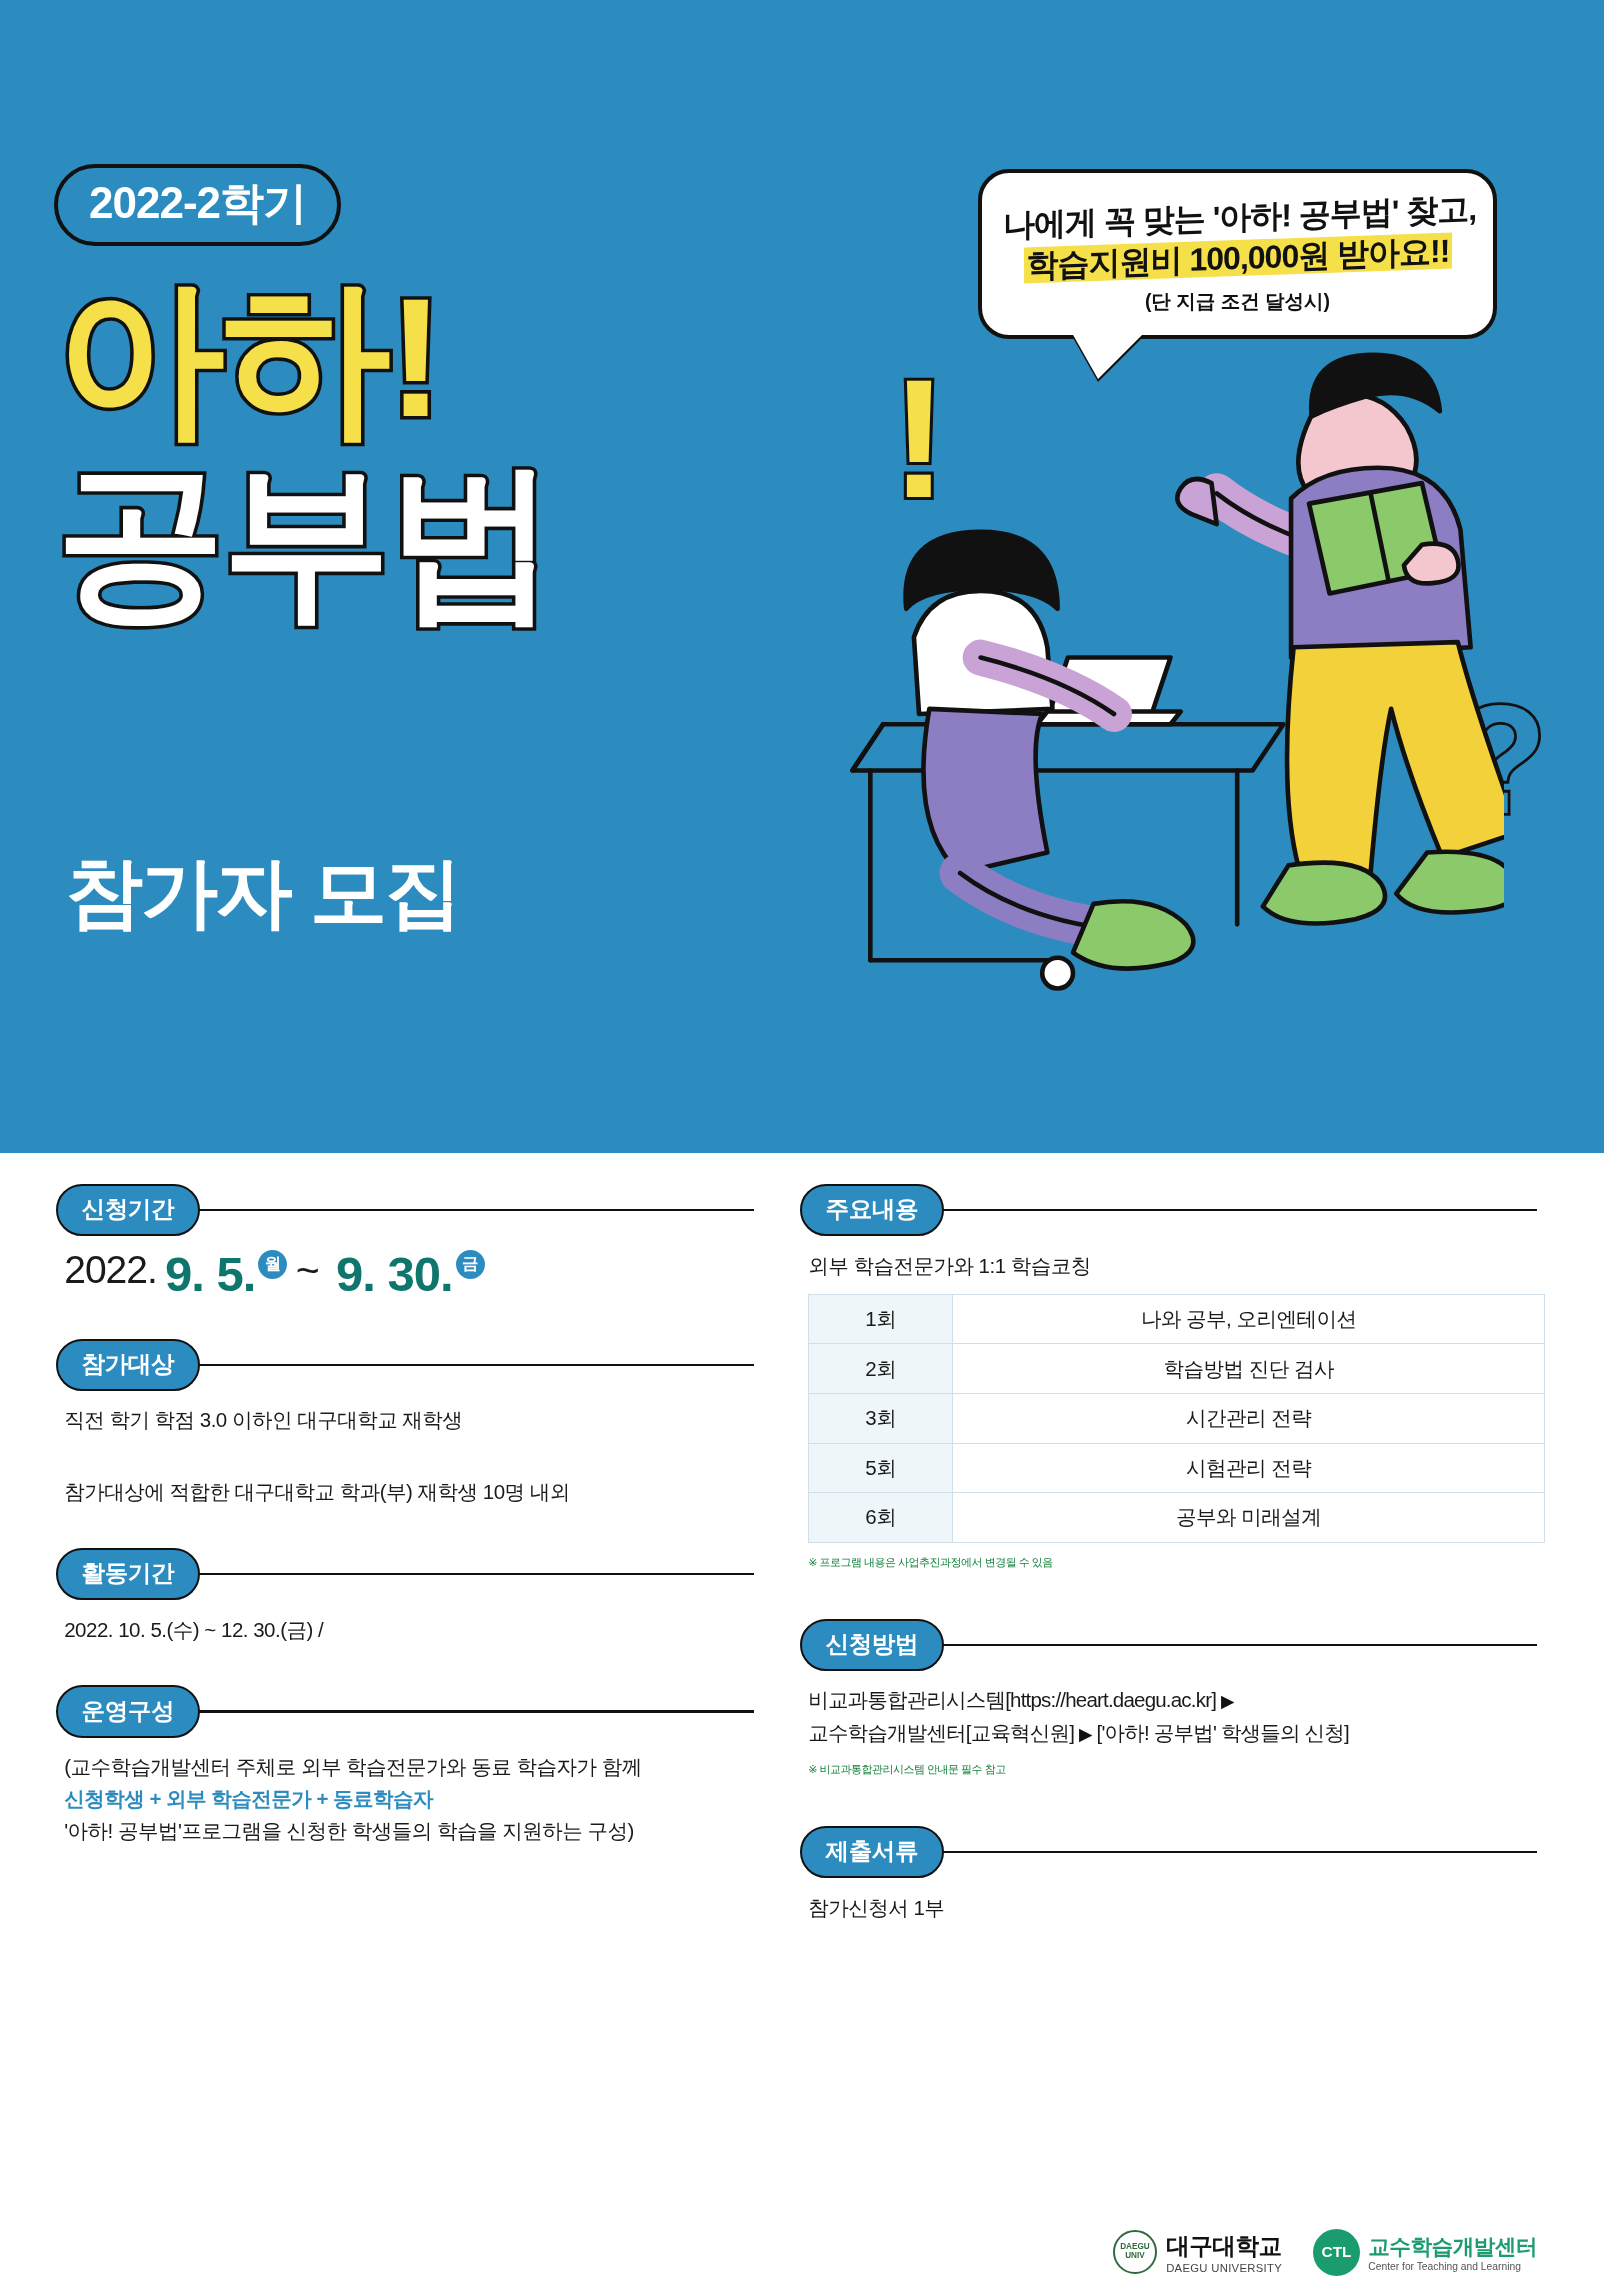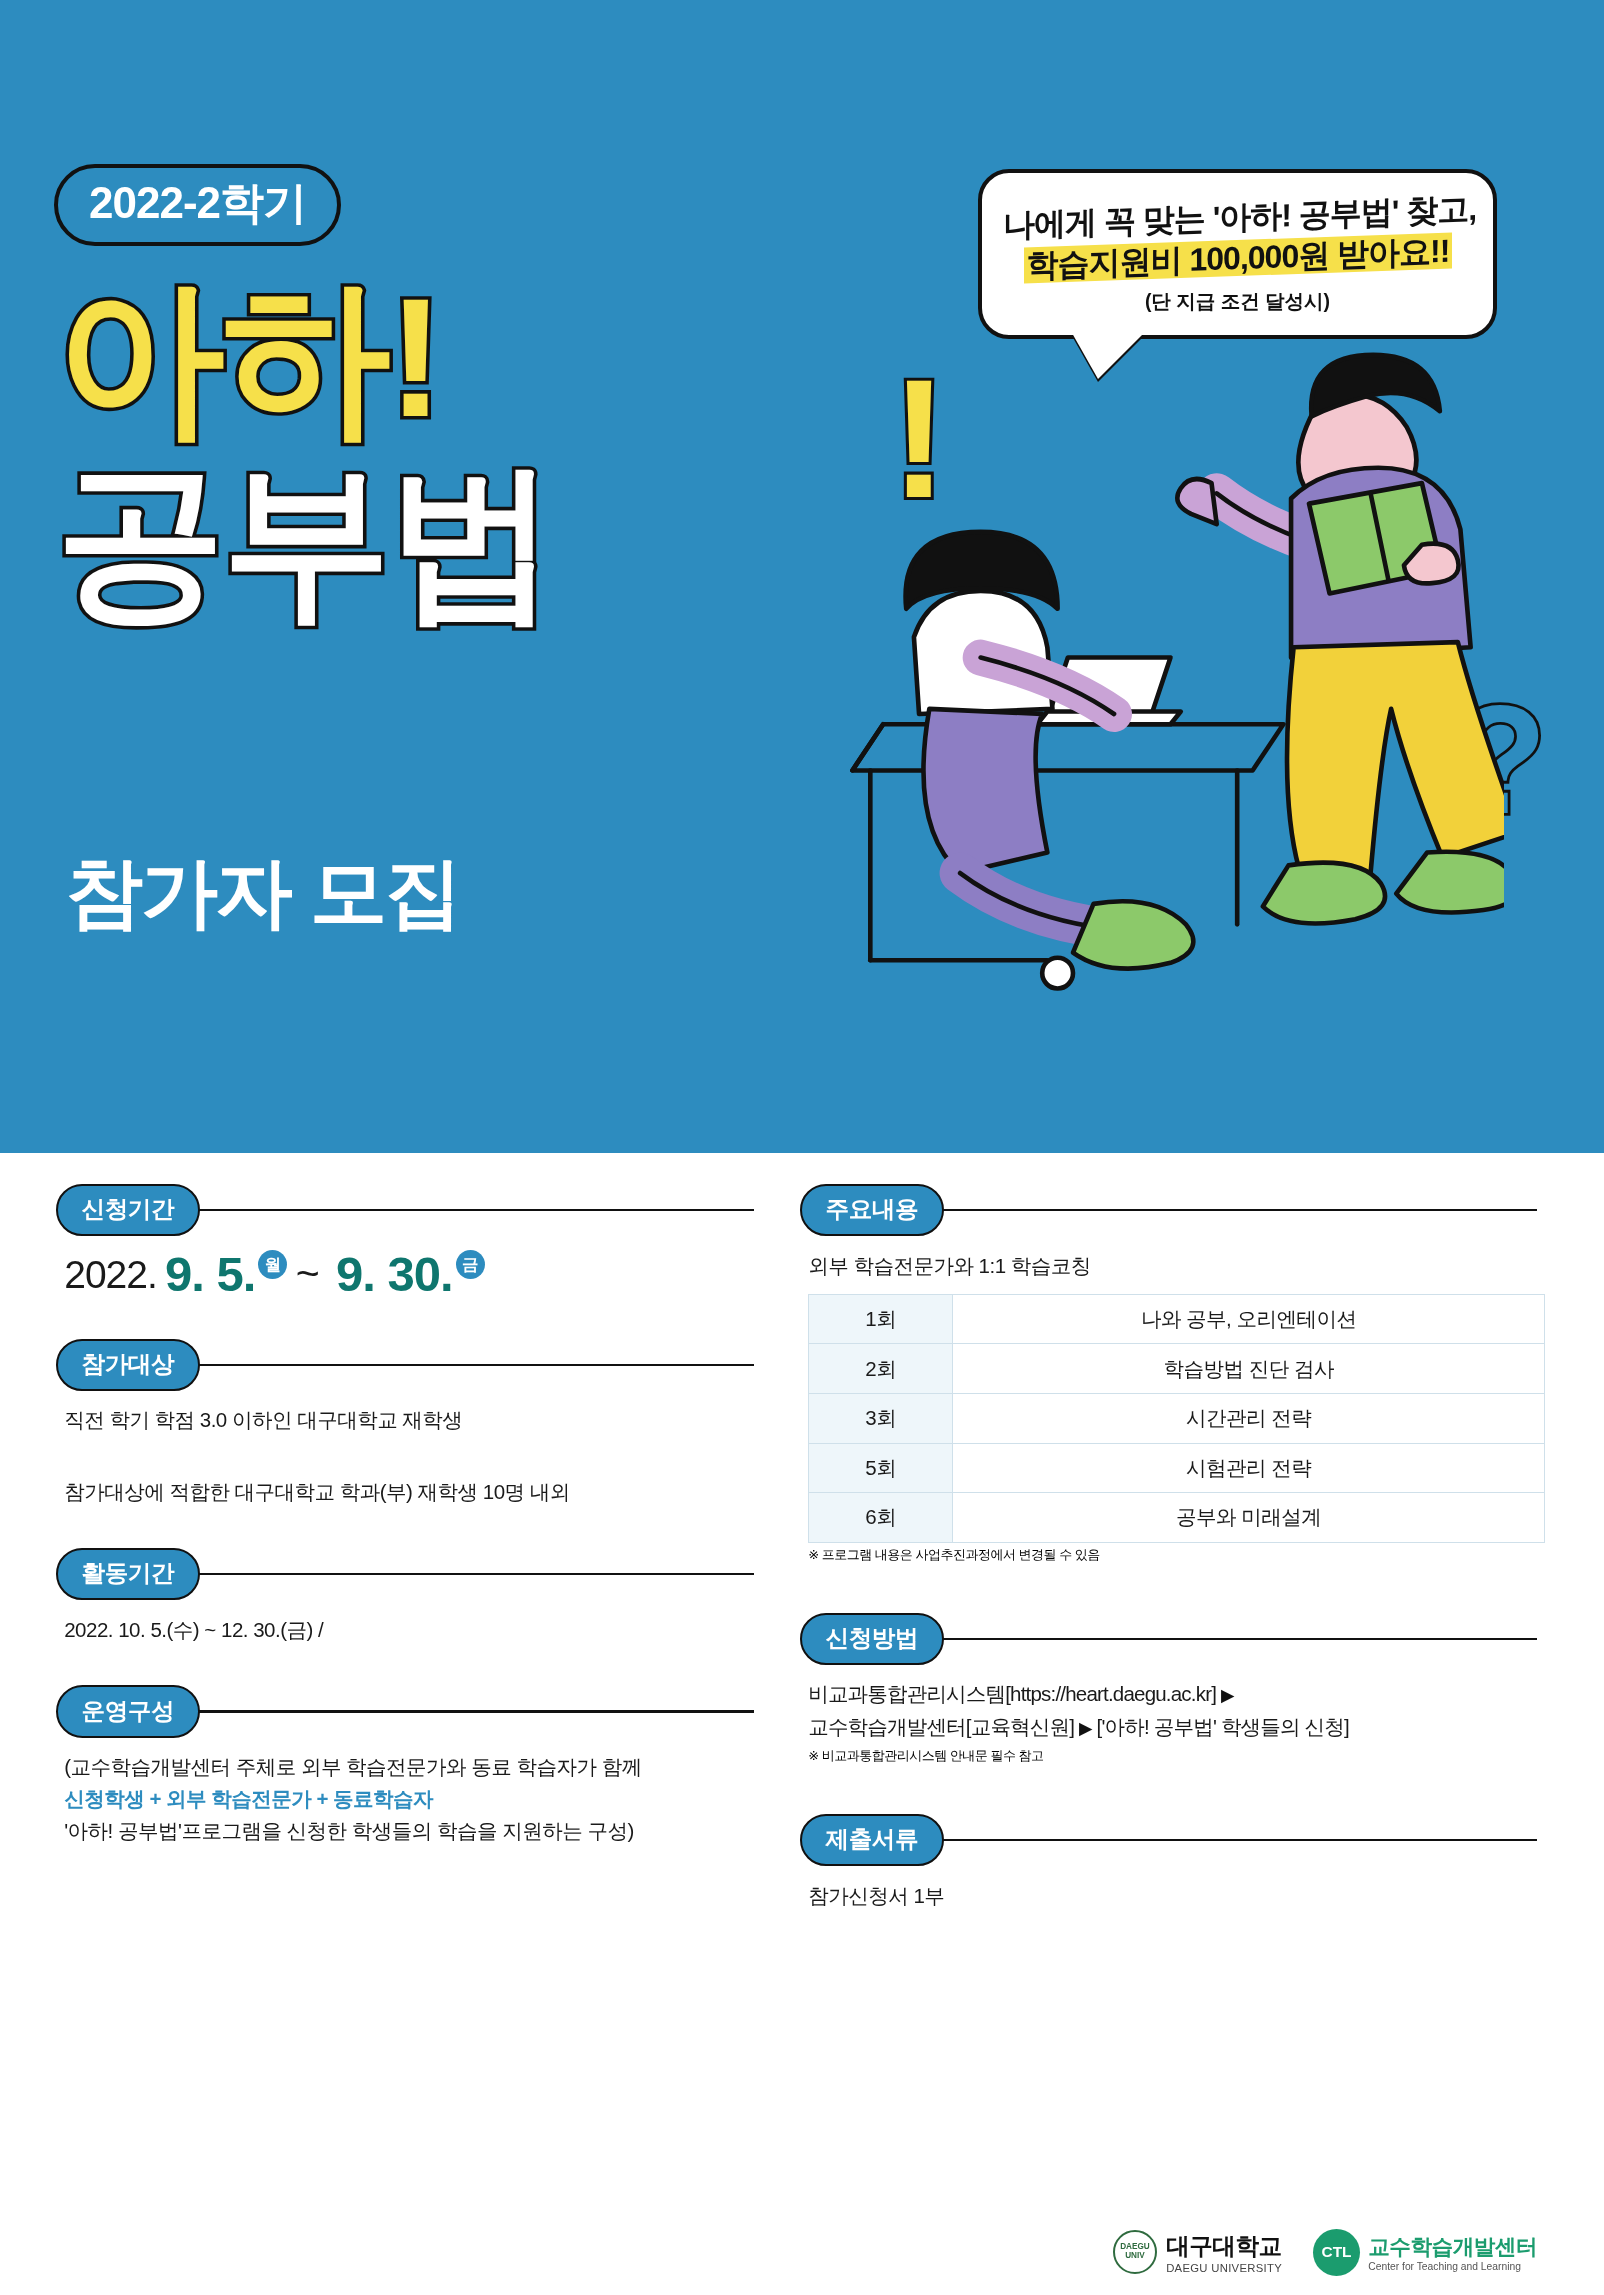--- a/index.html
+++ b/index.html
@@ -181,31 +181,31 @@
 
   .body-text {
     font-size: 20.5px;
     color: #1a1a1a;
     line-height: 1.55;
     letter-spacing: -0.5px;
     padding-left: 8.2px;
   }
   .body-text.blue { color: #2d8cbf; font-weight: bold; }
   .small-note {
-    font-size: 13px;
-    color: #000000;
+    font-size: 11px;
+    color: #15803d;
     letter-spacing: -0.5px;
     padding-left: 8.2px;
-    margin-top: 3px;
+    margin-top: 12px;
   }
 
   
   .date-line {
     display: flex;
-    align-items: center;
+    align-items: flex-start;
     padding-left: 8.2px;
     white-space: nowrap;
   }
   .date-pre {
     font-size: 39px;
     color: #1a1a1a;
     letter-spacing: -1px;
     line-height: 1;
   }
   .date-big {

